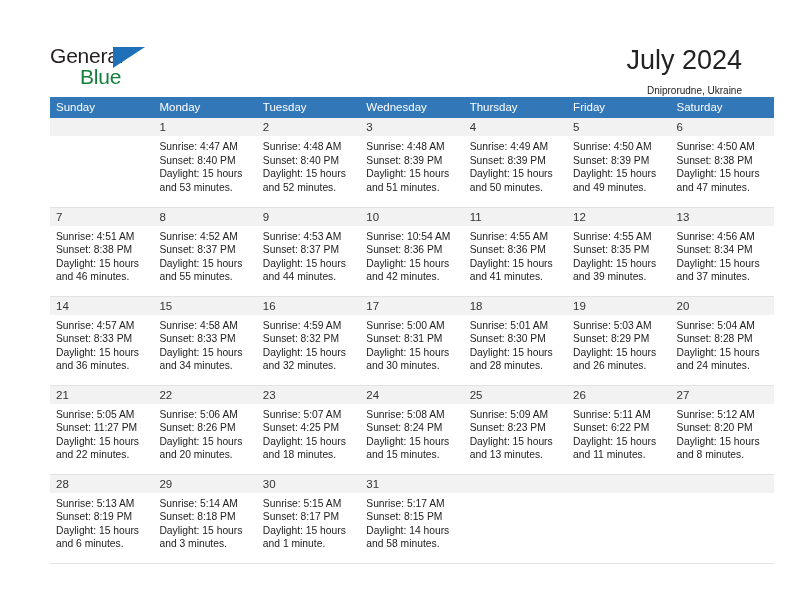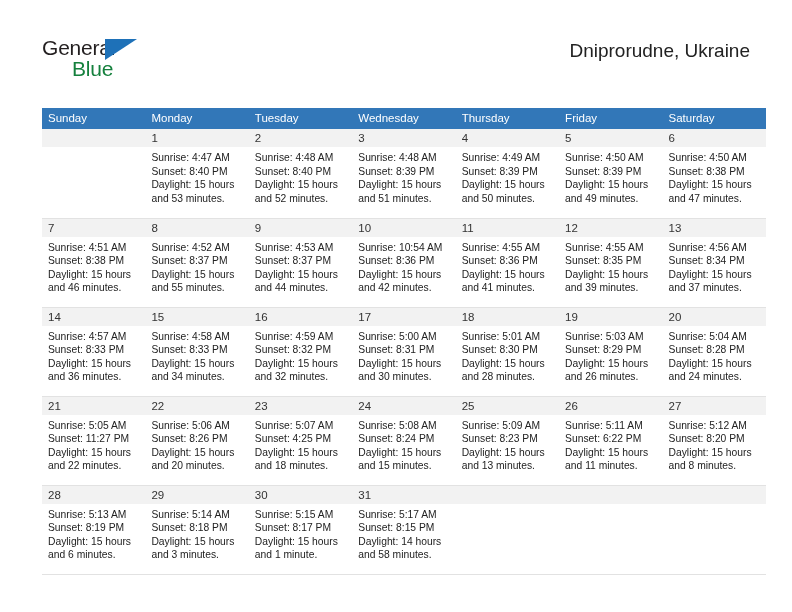--- a/index.html
+++ b/index.html
@@ -13,21 +13,21 @@
     background: #ffffff;
     font-family: "Liberation Sans", sans-serif;
     color: #000000;
     overflow: hidden;
   }
 
   .page {
     position: relative;
     width: 792px;
     height: 612px;
-    padding: 8px;
+    padding: 16px;
   }
 
   
   .header {
     display: flex;
     align-items: flex-start;
     justify-content: space-between;
     padding: 28px 34px 0 34px;
     height: 76px;
   }
@@ -73,30 +73,30 @@
     padding-top: 0px;
   }
   .month-title {
     font-size: 27px;
     color: #222222;
     line-height: 32px;
     font-weight: normal;
     margin: 0;
   }
   .location-title {
-    font-size: 19px;
+    font-size: 10px;
     color: #222222;
     line-height: 22px;
     margin: 4px 0 0 0;
     font-weight: normal;
   }
 
   
   .calendar {
-    margin: 24px 34px 0 34px;
+    margin: 5px 34px 0 34px;
     width: 724px;
     border-collapse: collapse;
     table-layout: fixed;
   }
 
   .calendar thead th {
     background: #3277b8;
     color: #ffffff;
     font-size: 11.5px;
     font-weight: normal;
@@ -152,20 +152,21 @@
 
   <div class="header">
 
     <div class="logo">
       <span class="logo-general">General</span>
       <span class="logo-triangle"></span>
       <span class="logo-blue">Blue</span>
     </div>
 
     <div class="titles">
+      <h1 class="month-title">July 2024</h1>
       <h2 class="location-title">Dniprorudne, Ukraine</h2>
     </div>
 
   </div>
 
   <table class="calendar">
     <thead>
       <tr>
         <th>Sunday</th>
         <th>Monday</th>

